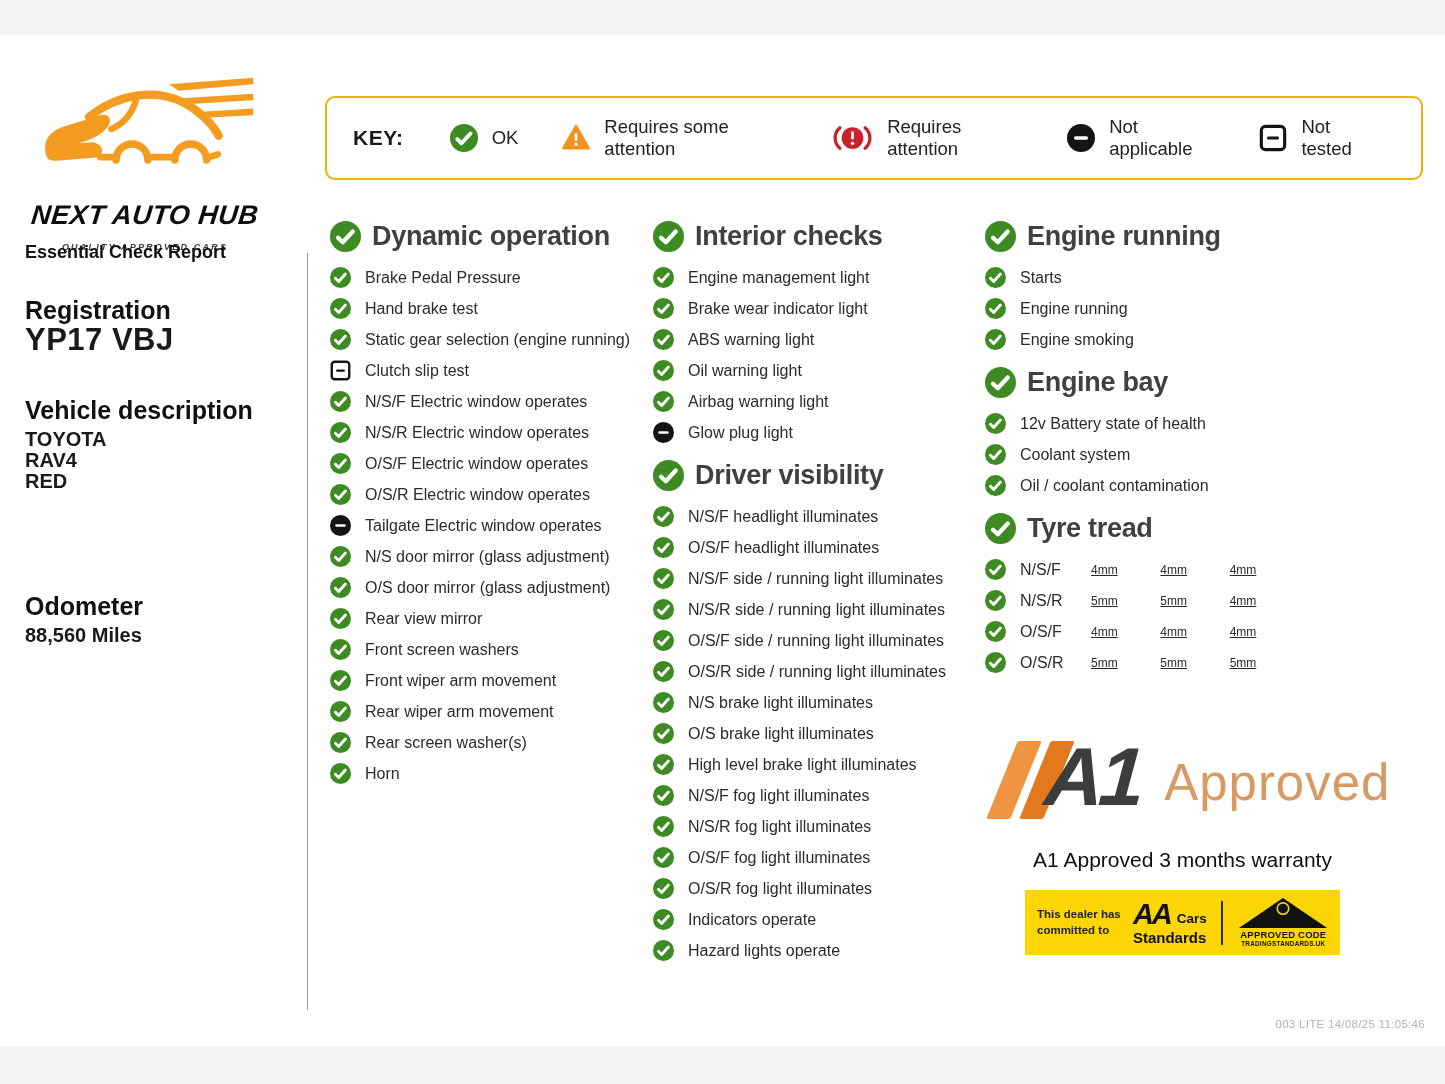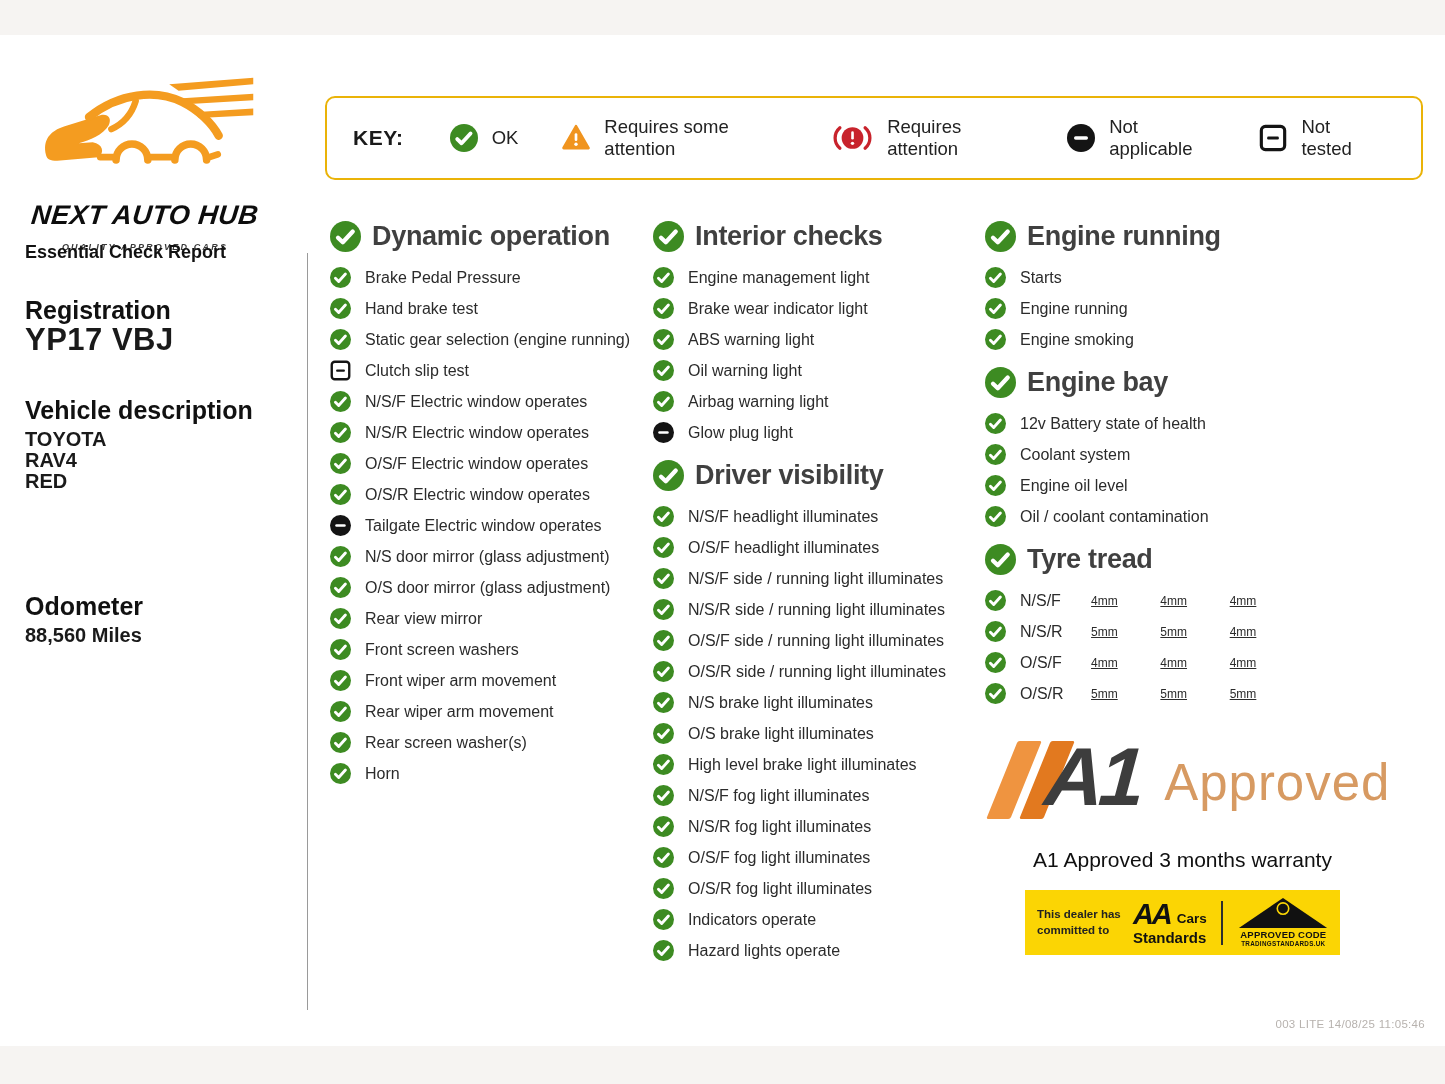--- a/index.html
+++ b/index.html
@@ -621,29 +621,20 @@
         </span>
         <span class="clabel">Coolant system</span>
       </div>
       <div class="check-item">
         <span class="icon">
           <svg width="21" height="21" viewBox="0 0 24 24">
             <circle cx="12" cy="12" r="12" fill="#3d8b22"></circle>
             <path d="M6.2 12.9l3.7 3.6 7.7-8.4" stroke="#fff" stroke-width="3.3" fill="none" stroke-linecap="round" stroke-linejoin="round"></path>
           </svg>
         </span>
-        <span class="clabel">Engine oil level</span>
-      </div>
-      <div class="check-item">
-        <span class="icon">
-          <svg width="21" height="21" viewBox="0 0 24 24">
-            <circle cx="12" cy="12" r="12" fill="#3d8b22"></circle>
-            <path d="M6.2 12.9l3.7 3.6 7.7-8.4" stroke="#fff" stroke-width="3.3" fill="none" stroke-linecap="round" stroke-linejoin="round"></path>
-          </svg>
-        </span>
         <span class="clabel">Oil / coolant contamination</span>
       </div>
     </div>
     <div class="section">
       <div class="sec-head">
         <span class="icon">
           <svg width="31" height="31" viewBox="0 0 24 24">
             <circle cx="12" cy="12" r="12" fill="#3d8b22"></circle>
             <path d="M6.2 12.9l3.7 3.6 7.7-8.4" stroke="#fff" stroke-width="3.3" fill="none" stroke-linecap="round" stroke-linejoin="round"></path>
           </svg>

